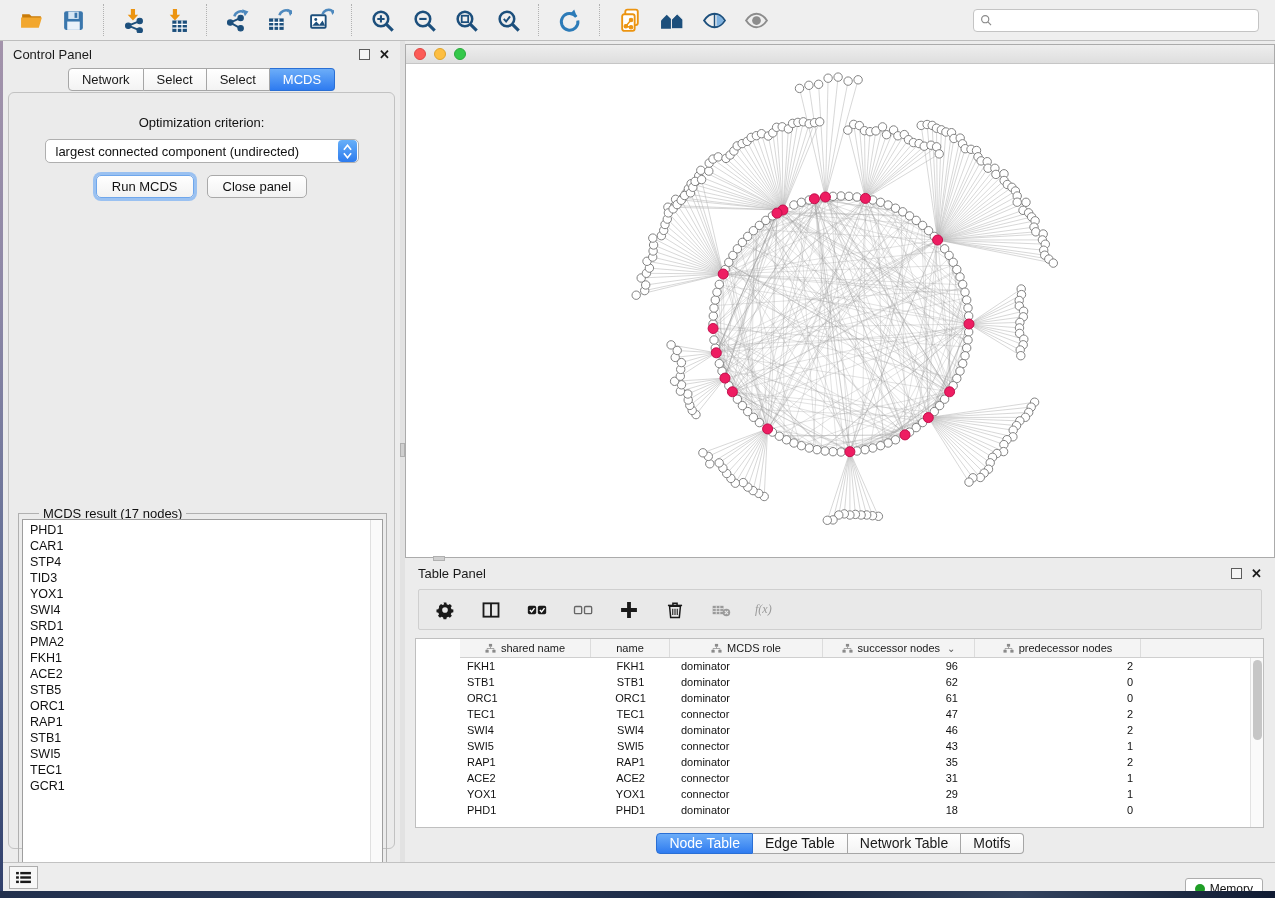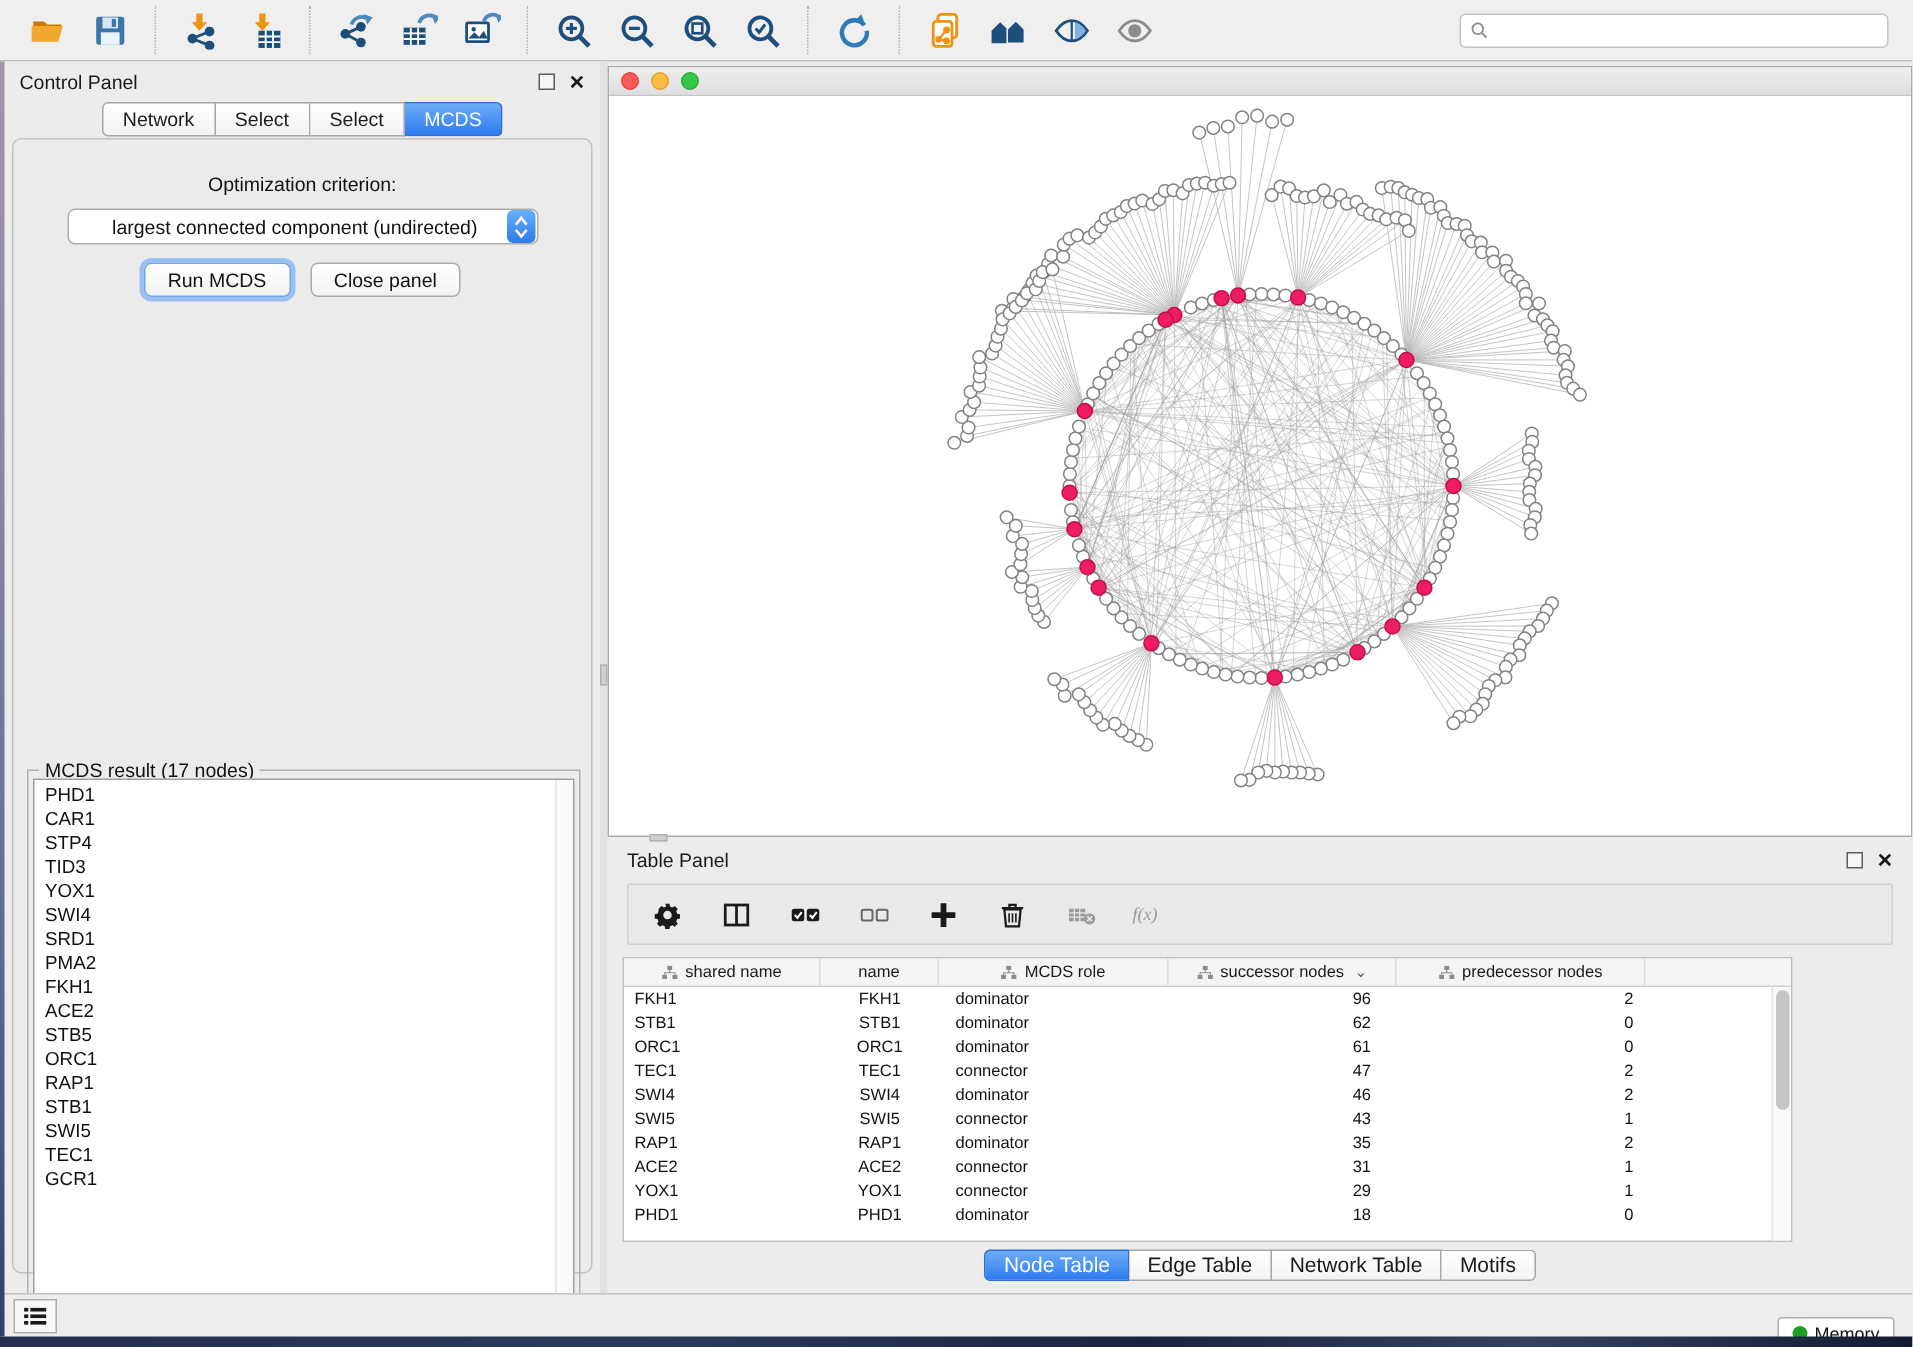--- a/index.html
+++ b/index.html
@@ -36,31 +36,31 @@
     font-size:13px; color:#1a1a1a; padding:3px 13px; line-height:15px; }
   .seg:first-child { border-left:1px solid #A6A6A6; border-radius:4px 0 0 4px; }
   .seg:last-child { border-radius:0 4px 4px 0; }
   .seg.seg-active { background:linear-gradient(#6cadf8,#2e7bf0); color:#fff; border-color:#2a6fd4; }
 
   .cp-inset { position:absolute; left:5px; top:51px; width:387px; height:757px; background:#EBEBEB;
     border:1px solid #C2C2C2; border-radius:6px; }
   .opt-label { text-align:center; font-size:13px; color:#111; margin-top:22px; }
   .dropdown { position:relative; margin:9px auto 0 auto; width:314px; height:24px; background:#fff;
     border:1px solid #AFAFAF; border-radius:5px; display:flex; align-items:center; }
-  .dropdown .dd-text { font-size:13px; color:#111; padding-left:10px; flex:1; white-space:nowrap; overflow:hidden;text-align:center; }
+  .dropdown .dd-text { font-size:13px; color:#111; padding-left:10px; flex:1; white-space:nowrap; overflow:hidden; }
   .dd-stepper { width:19px; height:22px; border-radius:4px; margin-right:1px;
     background:linear-gradient(#67b0f9,#2d7bee); display:flex; flex-direction:column; align-items:center; justify-content:center; gap:1px; }
   .dd-stepper svg { width:9px; height:7px; display:block; }
   .btn-row { display:flex; justify-content:center; gap:13px; margin-top:12px; }
   .mac-btn { background:linear-gradient(#ffffff,#f2f2f2); border:1px solid #A9A9A9; border-radius:5px;
     font-size:13px; color:#111; padding:3px 15px; font-family:inherit; }
   .mac-btn.focused { box-shadow:0 0 0 3px rgba(100,165,245,.6); border-color:#6fa7ec; }
 
   .fieldset { position:absolute; left:9px; top:420px; width:369px; height:368px; border:1px solid #B0B0B0; }
-  .legend { position:absolute; top:-8px; left:7px; background:#EBEBEB; padding:0 4px; font-size:13px; color:#111; }
+  .legend { position:absolute; top:-8px; left:20px; background:#EBEBEB; padding:0 4px; font-size:13px; color:#111; }
   .list-box { position:absolute; left:3px; top:5px; right:3px; bottom:3px; background:#fff; border:1px solid #9E9E9E; display:flex; }
   .list-items { flex:1; padding-top:2px; overflow:hidden; }
   .list-item { font-size:12.5px; color:#111; height:16px; line-height:16px; padding-left:7px; }
   .list-scroll { width:12px; background:#FAFAFA; border-left:1px solid #E0E0E0; }
 
   
   .v-splitter { position:absolute; left:400px; top:41px; width:5px; height:821px; background:#E2E2E2; }
   .v-grip { position:absolute; left:0px; top:402px; width:5px; height:14px; background:#cfcfcf; border:1px solid #b0b0b0; }
   .h-grip { position:absolute; left:433px; top:556px; width:12px; height:5px; background:#cfcfcf; border:1px solid #b0b0b0; z-index:5; }
 
@@ -79,22 +79,22 @@
 
   
   .table-panel { position:absolute; left:405px; top:560px; width:870px; height:302px; background:#ECECEC; }
   .tp-header { height:26px; display:flex; align-items:center; padding:0 13px; }
   .tp-toolbar { position:absolute; left:13px; top:29px; width:844px; height:41px; background:#E9E9E9;
     border:1px solid #CFCFCF; border-radius:2px; display:flex; align-items:center; padding-left:14px; gap:22px; }
   .tp-icon { display:flex; align-items:center; justify-content:center; width:24px; height:24px; }
   .tp-icon svg { width:20px; height:20px; }
   .fx-label { font-size:12px; color:#9a9a9a; font-family:"Liberation Serif", serif; font-style:italic; }
 
-  .data-table { position:absolute; left:10px; top:78px; width:780px; height:190px; background:#fff;
-    border:1px solid #BFBFBF; display:flex; flex-direction:column; }
+  .data-table { position:absolute; left:10px; top:78px; width:849px; height:190px; background:#fff;
+    border:1px solid #BFBFBF; display:flex; flex-direction:column;padding-left:44px; }
   .tbl-head { height:19px; background:#F4F4F4; border-bottom:1px solid #CFCFCF; display:flex; flex:none; }
   .th { display:flex; align-items:center; justify-content:center; gap:5px; font-size:11px; color:#1a1a1a;
     border-right:1px solid #DCDCDC; position:relative; }
   .th svg.tree { width:11px; height:11px; flex:none; }
   .th .sort { font-size:10px; color:#555; margin-left:2px; }
   .tbl-body { flex:1; display:flex; }
   .rows { flex:1; }
   .tr { height:16px; display:flex; align-items:center; }
   .td { font-size:11px; color:#111; height:16px; line-height:16px; white-space:nowrap; }
   .c1 { width:131px; padding-left:7px; }

